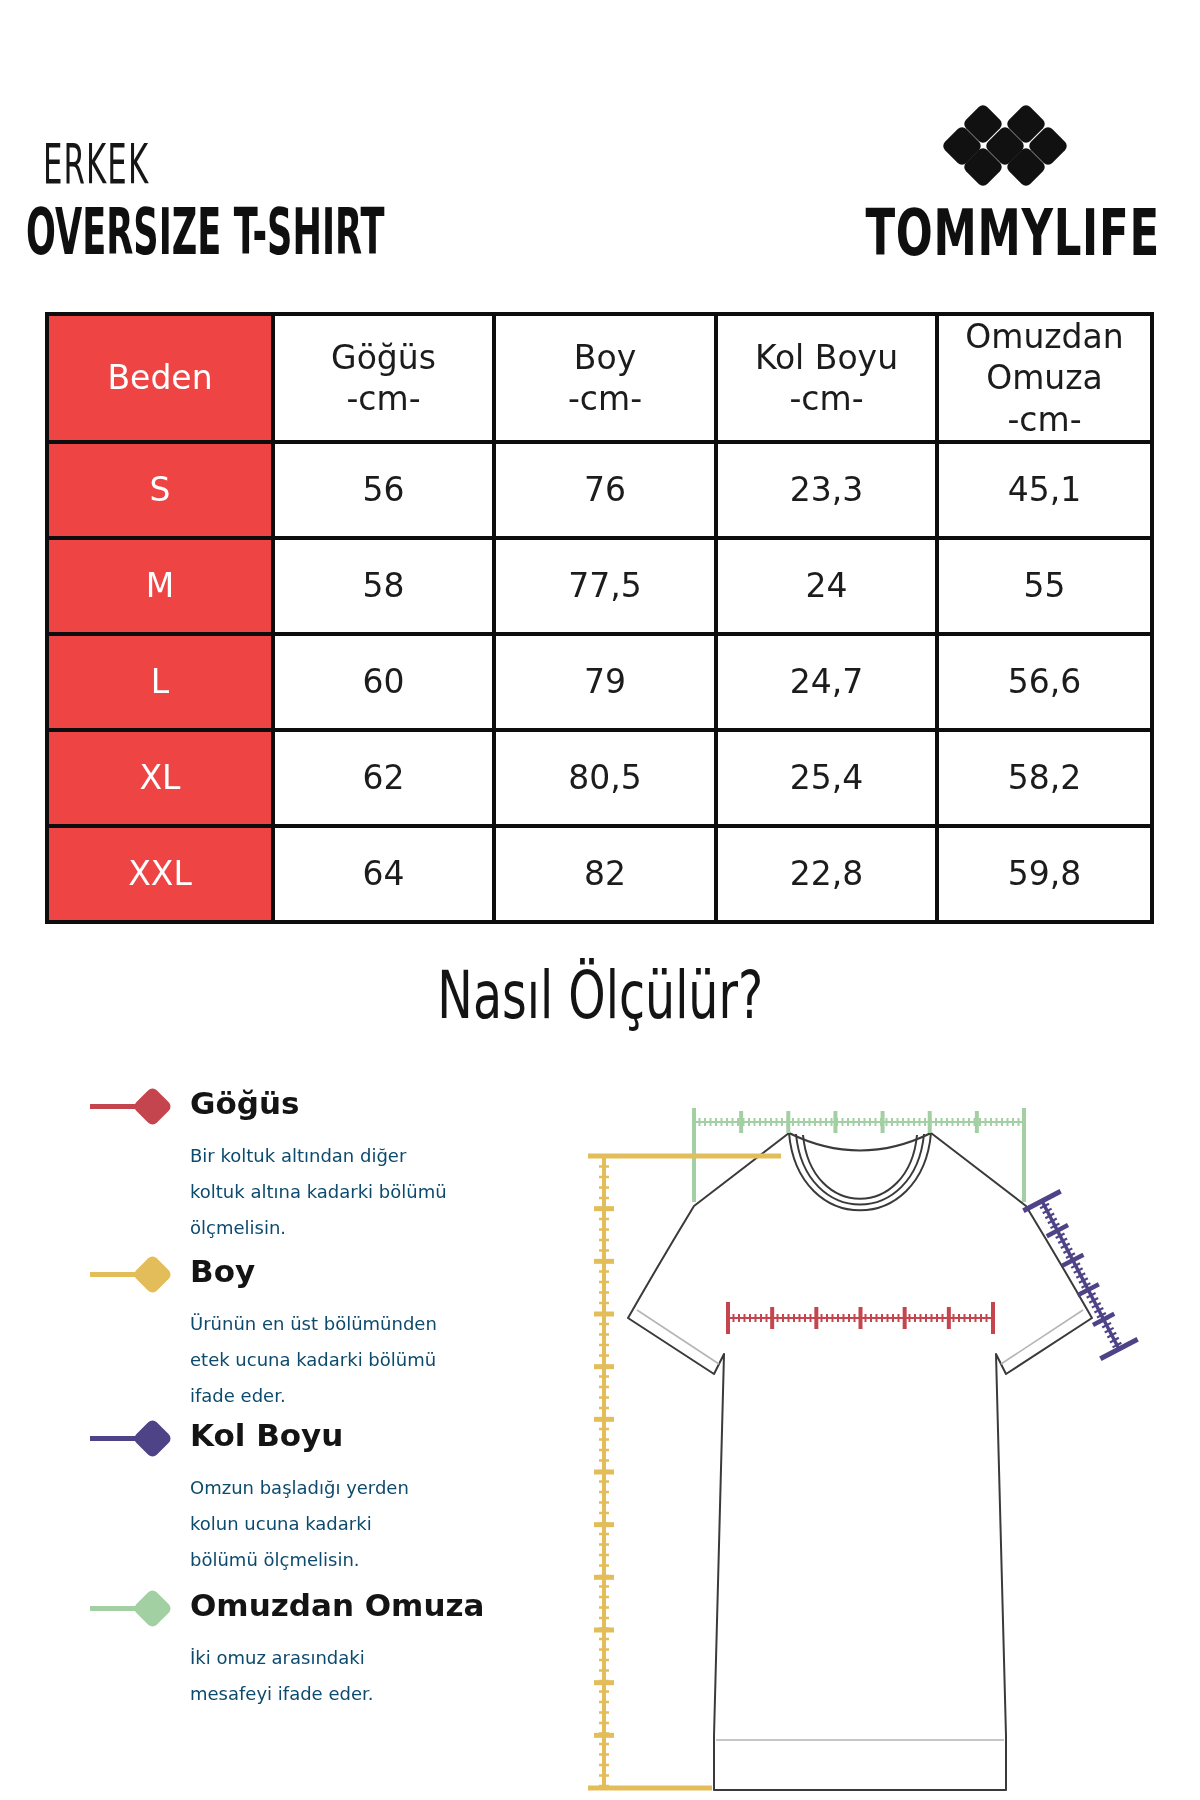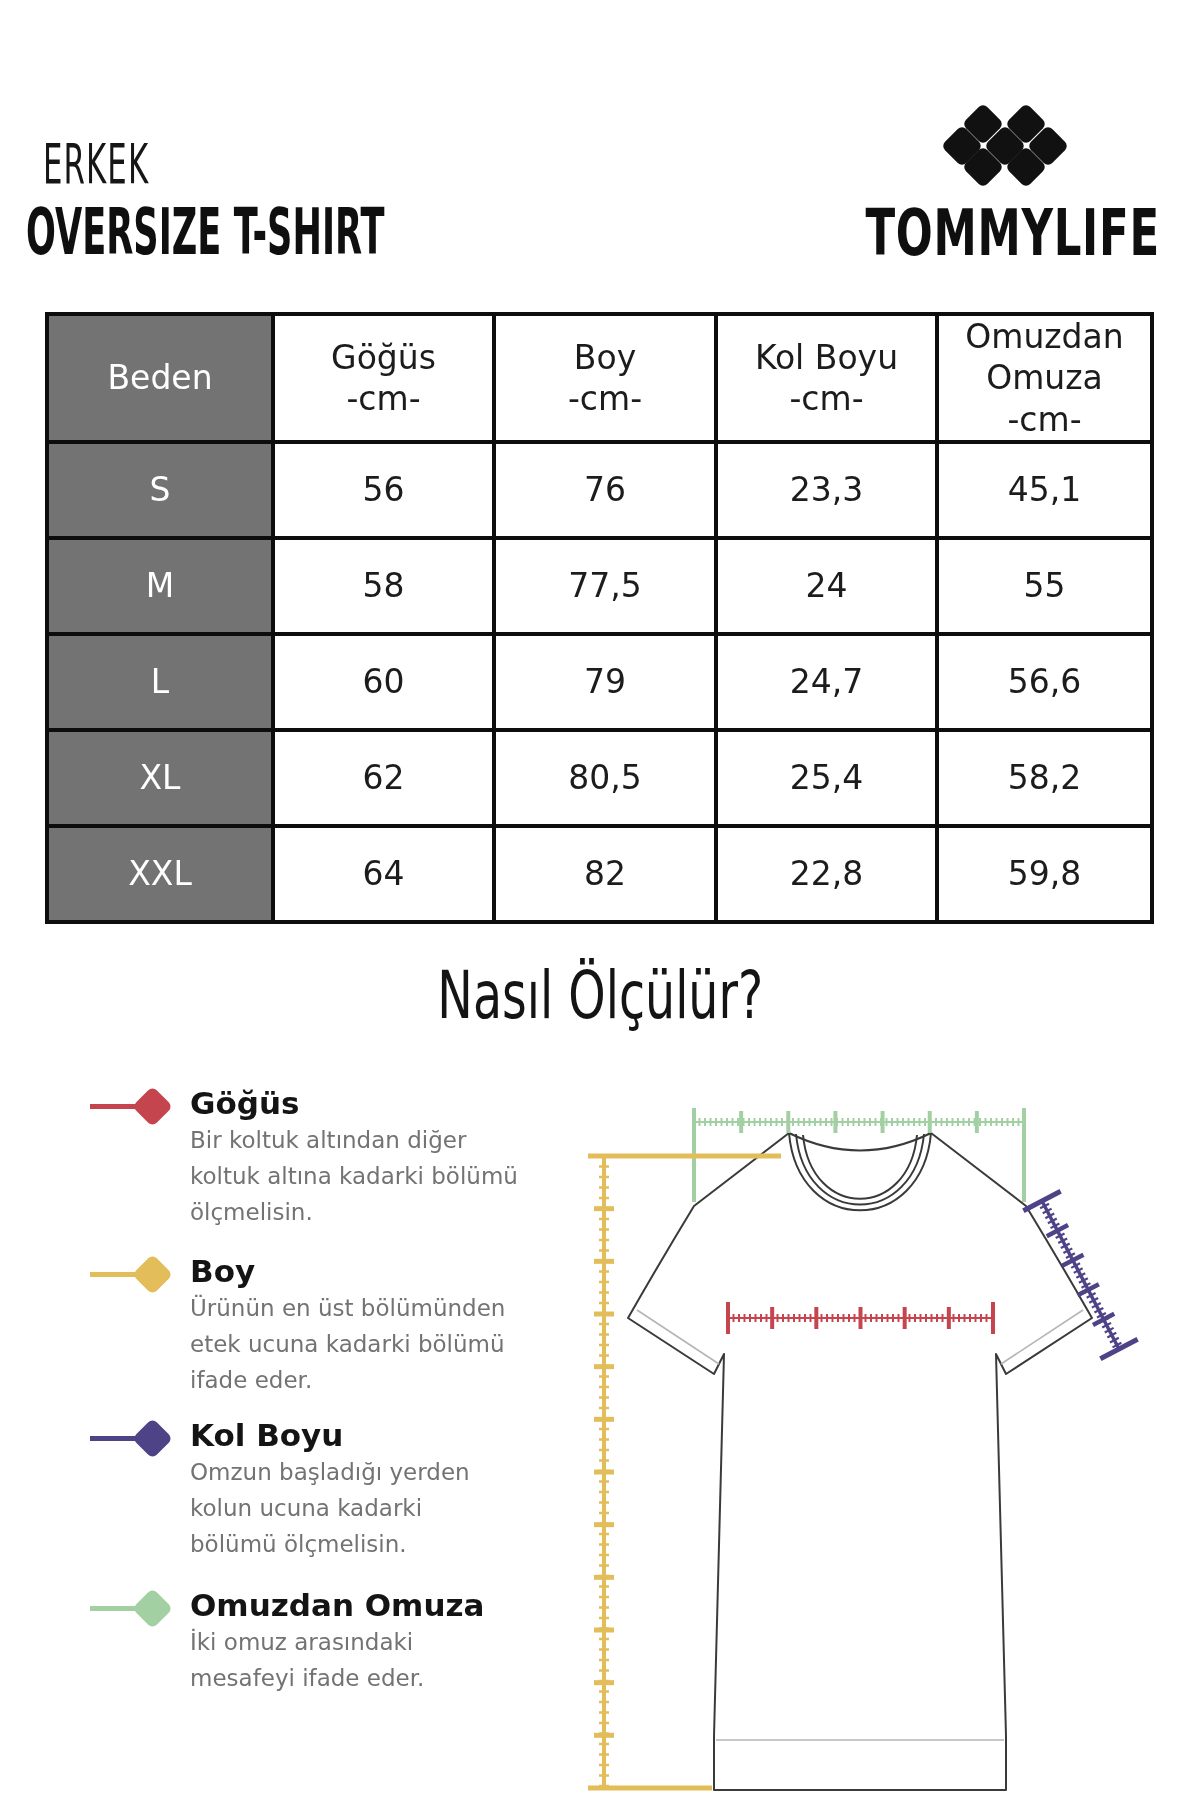--- a/index.html
+++ b/index.html
@@ -24,37 +24,37 @@
   #logo .d3{left:6px;top:31px;}  #logo .d4{left:49px;top:31px;} #logo .d5{left:92px;top:31px;}
   #logo .d6{left:27px;top:52px;} #logo .d7{left:70px;top:52px;}
   #brand{right:40px;top:201px;text-align:left;}
   #brand .cond{font-size:64px;line-height:1;font-weight:700;letter-spacing:1px;
                transform:scaleX(0.68);transform-origin:right top;color:#0f0f0f;}
 
   
   #size-table{left:45px;top:312px;border-collapse:collapse;table-layout:fixed;}
   #size-table td,#size-table th{border:4px solid #0d0d0d;text-align:center;vertical-align:middle;
        font-size:33px;font-weight:400;white-space:pre-line;line-height:1.25;padding:0;color:#1c1c1c;}
-  #size-table .dark{background:#737373;color:#ffffff;}
+  #size-table .dark{background:#ef4444;color:#ffffff;}
   #size-table tr{height:96px;}
   #size-table tr.hdr{height:95px;}
 
   
   #howto-title{left:0;right:0;top:960px;text-align:center;}
   #howto-title .cond{font-size:66px;line-height:1.1;font-weight:400;
         transform:scaleX(0.72);transform-origin:center top;color:#141414;}
 
   .legend-item{position:absolute;left:90px;width:430px;}
   .legend-marker{position:absolute;left:0;top:0;width:84px;height:44px;}
   .marker-line{position:absolute;left:0;top:20px;width:56px;height:5px;}
   .marker-diamond{position:absolute;left:48px;top:8px;width:29px;height:29px;
         transform:rotate(45deg);border-radius:6px;}
   .legend-text{margin-left:100px;}
   .legend-label{font-size:31px;font-weight:700;line-height:38px;color:#141414;}
-  .legend-desc{font-size:23px;line-height:36px;color:#737373;white-space:pre-line;margin-top:0;}
+  .legend-desc{font-size:18px;line-height:36px;color:#0c4a6e;white-space:pre-line;margin-top:16px;}
   #legend-0{top:1084px;} #legend-1{top:1252px;} #legend-2{top:1416px;} #legend-3{top:1586px;}
 
   
   #diagram{left:0;top:0;width:1200px;height:1800px;pointer-events:none;}
   .shirt-line{fill:none;stroke:#3a3a3a;stroke-width:2;stroke-linejoin:round;}
   .shirt-fill{fill:#ffffff;}
   .shirt-seam{fill:none;stroke:#b5b5b5;stroke-width:1.6;}
 </style>
 </head>
 <body>

